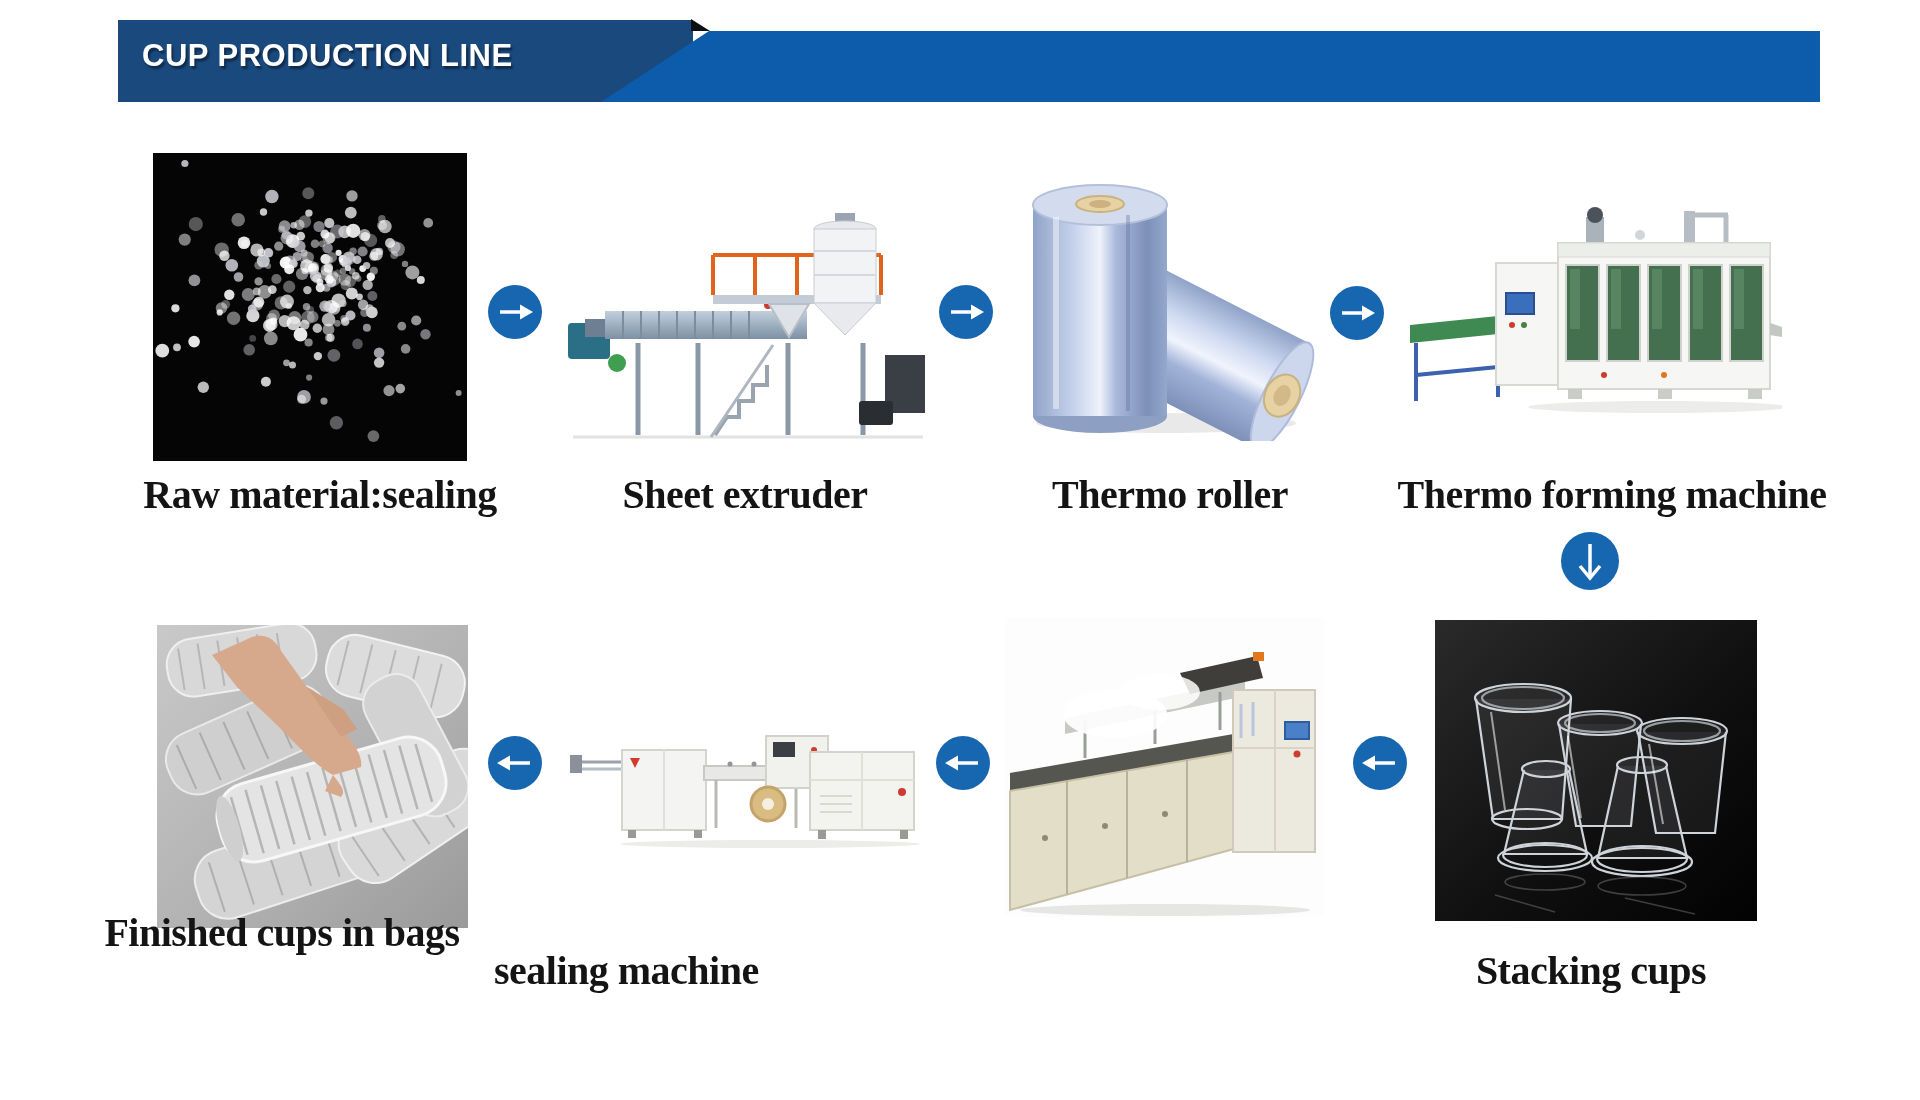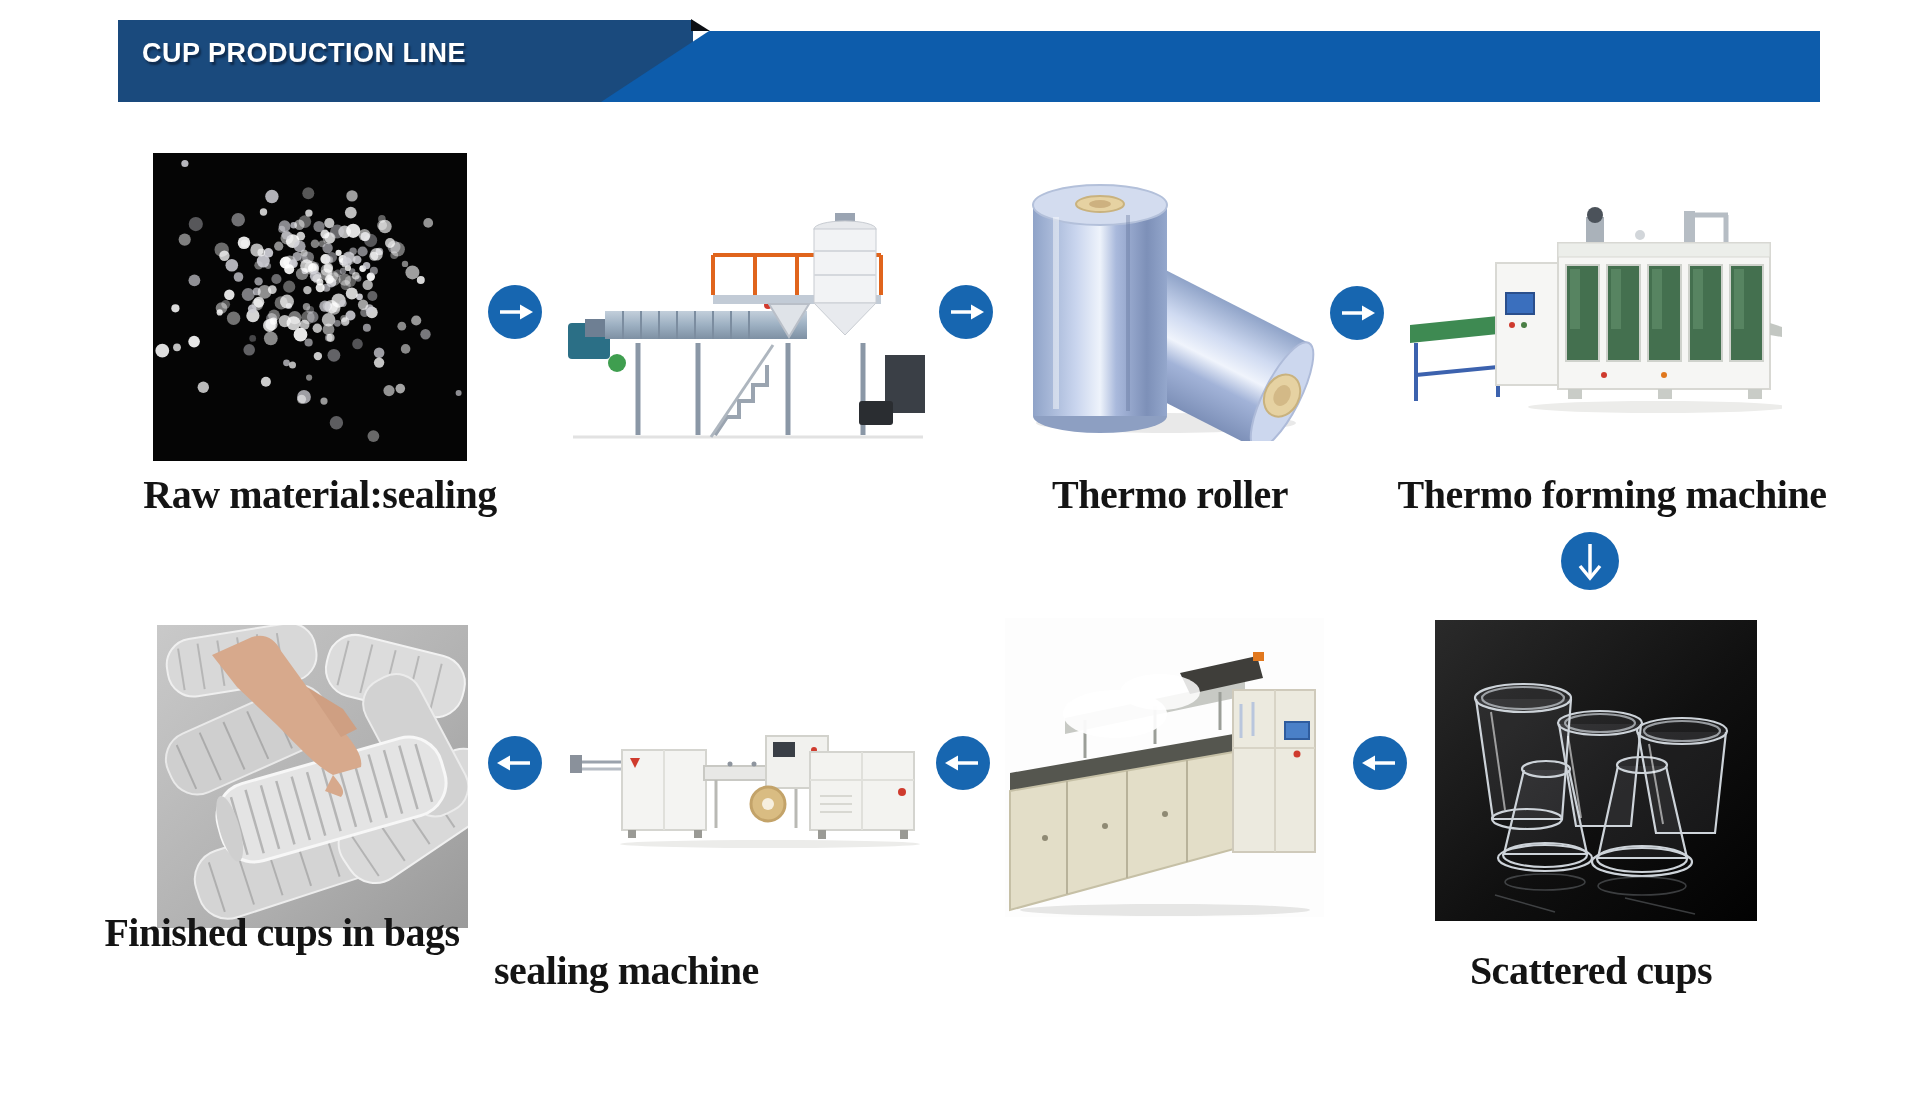--- a/index.html
+++ b/index.html
@@ -4,21 +4,21 @@
 <style>
   html,body{margin:0;padding:0;background:#ffffff;}
   .canvas{position:relative;width:1920px;height:1100px;background:#ffffff;overflow:hidden;
           font-family:"Liberation Sans",sans-serif;}
   
   .banner-rect{position:absolute;left:118px;top:20px;width:575px;height:82px;background:#1a4a7d;}
   .ribbon{position:absolute;left:601px;top:31px;width:1219px;height:71px;background:#0d5cab;
           clip-path:polygon(108px 0%,100% 0%,100% 100%,0% 100%);}
   .fold{position:absolute;left:691px;top:19px;width:19px;height:12px;background:#0c0f14;
         clip-path:polygon(0 0,100% 100%,0 100%);}
-  .banner-title{position:absolute;left:142px;top:38px;font-size:27px;font-weight:bold;color:#ffffff;
+  .banner-title{position:absolute;left:142px;top:38px;font-size:31px;font-weight:bold;color:#ffffff;
         letter-spacing:.5px;text-shadow:2px 3px 2px rgba(8,18,38,.55);white-space:nowrap;}
   
   .label{position:absolute;font-family:"Liberation Serif","DejaVu Serif",serif;font-weight:bold;
          font-size:40px;line-height:42px;color:#141414;white-space:nowrap;letter-spacing:-.5px;}
   .center{transform:translateX(-50%);}
   .tile,.arrow{position:absolute;}
 </style>
 </head>
 <body>
 
@@ -635,22 +635,23 @@
     <line x1="42" y1="27" x2="20" y2="27" stroke="#ffffff" stroke-width="3.5"></line>
     <polygon points="22,19.5 9,27 22,34.5" fill="#ffffff"></polygon>
   </svg>
   <svg class="arrow" style="left:1353px;top:736px" width="54" height="54" viewBox="0 0 54 54">
     <circle cx="27" cy="27" r="27" fill="#1766b0"></circle>
     <line x1="42" y1="27" x2="20" y2="27" stroke="#ffffff" stroke-width="3.5"></line>
     <polygon points="22,19.5 9,27 22,34.5" fill="#ffffff"></polygon>
   </svg>
 
   <div class="label center" style="left:320px;top:474px">Raw material:sealing</div>
+  <div class="label center" style="left:745px;top:474px">Sheet extruder</div>
   <div class="label center" style="left:1170px;top:474px">Thermo roller</div>
   <div class="label center" style="left:1612px;top:474px">Thermo forming machine</div>
 
   <div class="label center" style="left:282px;top:912px">Finished cups in bags</div>
   <div class="label" style="left:494px;top:950px">
     <div>sealing machine</div>
   </div>
-  <div class="label center" style="left:1591px;top:950px">Scattered cups</div>
+  <div class="label center" style="left:1591px;top:950px">Stacking cups</div>
 
 </div>
 
 </body></html>

